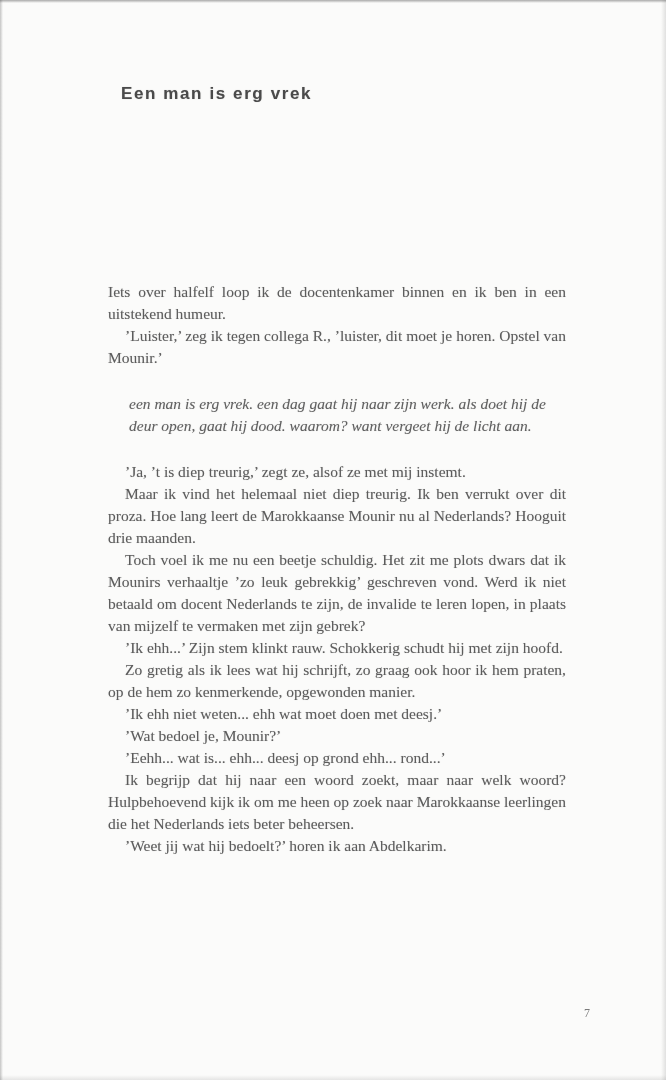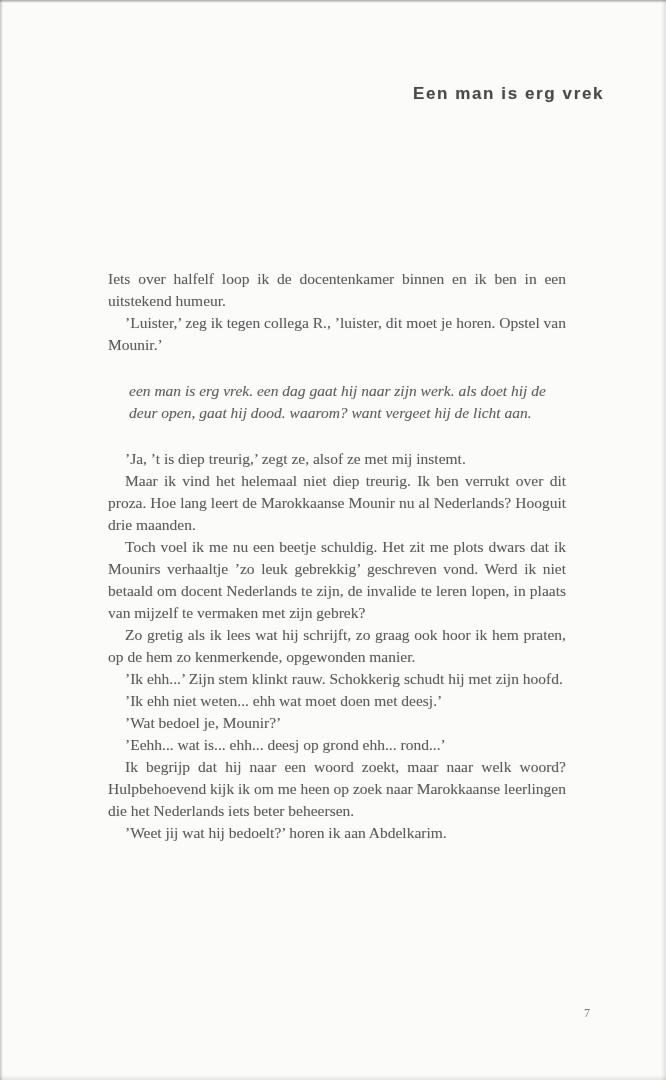--- a/index.html
+++ b/index.html
@@ -22,34 +22,34 @@
     pointer-events: none;
     background:
       linear-gradient(to bottom, rgba(70,70,70,0.45), rgba(70,70,70,0) 3px),
       linear-gradient(to right, rgba(70,70,70,0.30), rgba(70,70,70,0) 3px),
       linear-gradient(to left, rgba(130,130,130,0.22), rgba(130,130,130,0) 5px),
       linear-gradient(to top, rgba(130,130,130,0.18), rgba(130,130,130,0) 5px);
   }
   .chapter-title {
     position: absolute;
     top: 84px;
-    left: 100px;
+    left: 121px;
     width: 504px;
     margin: 0;
-    text-align: right;
+    text-align: left;
     font-family: "Liberation Sans", sans-serif;
     font-size: 17px;
     font-weight: bold;
     letter-spacing: 1.6px;
     color: #4a4a4a;
     text-shadow: 0 0 1px rgba(74,74,74,0.35);
   }
   .text-block {
     position: absolute;
-    top: 268px;
+    top: 281px;
     left: 108px;
     width: 458px;
     font-family: "Liberation Serif", serif;
     font-size: 15.5px;
     line-height: 22px;
     color: #5c5c5c;
     text-align: justify;
     text-shadow: 0 0 1px rgba(92,92,92,0.30);
     hyphens: auto;
     -webkit-hyphens: auto;
@@ -82,22 +82,22 @@
 <div class="scan-page">
   <h1 class="chapter-title">Een man is erg vrek</h1>
 
   <div class="text-block">
       <p class="plain">Iets over halfelf loop ik de docentenkamer binnen en ik ben in een uitstekend humeur.</p>
       <p class="indent">’Luister,’ zeg ik tegen collega R., ’luister, dit moet je horen. Opstel van Mounir.’</p>
       <p class="quote">een man is erg vrek. een dag gaat hij naar zijn werk. als doet hij de deur open, gaat hij dood. waarom? want vergeet hij de licht aan.</p>
       <p class="indent">’Ja, ’t is diep treurig,’ zegt ze, alsof ze met mij instemt.</p>
       <p class="indent">Maar ik vind het helemaal niet diep treurig. Ik ben verrukt over dit proza. Hoe lang leert de Marokkaanse Mounir nu al Nederlands? Hooguit drie maanden.</p>
       <p class="indent">Toch voel ik me nu een beetje schuldig. Het zit me plots dwars dat ik Mounirs verhaaltje ’zo leuk gebrekkig’ geschreven vond. Werd ik niet betaald om docent Nederlands te zijn, de invalide te leren lopen, in plaats van mijzelf te vermaken met zijn gebrek?</p>
+      <p class="indent">’Ik ehh...’ Zijn stem klinkt rauw. Schokkerig schudt hij met zijn hoofd.</p>
       <p class="indent">Zo gretig als ik lees wat hij schrijft, zo graag ook hoor ik hem praten, op de hem zo kenmerkende, opgewonden manier.</p>
-      <p class="indent">’Ik ehh...’ Zijn stem klinkt rauw. Schokkerig schudt hij met zijn hoofd.</p>
       <p class="indent">’Ik ehh niet weten... ehh wat moet doen met deesj.’</p>
       <p class="indent">’Wat bedoel je, Mounir?’</p>
       <p class="indent">’Eehh... wat is... ehh... deesj op grond ehh... rond...’</p>
       <p class="indent">Ik begrijp dat hij naar een woord zoekt, maar naar welk woord? Hulpbehoevend kijk ik om me heen op zoek naar Marokkaanse leerlingen die het Nederlands iets beter beheersen.</p>
       <p class="indent">’Weet jij wat hij bedoelt?’ horen ik aan Abdelkarim.</p>
     </div>
 
   <div class="page-number">7</div>
 </div>
 

